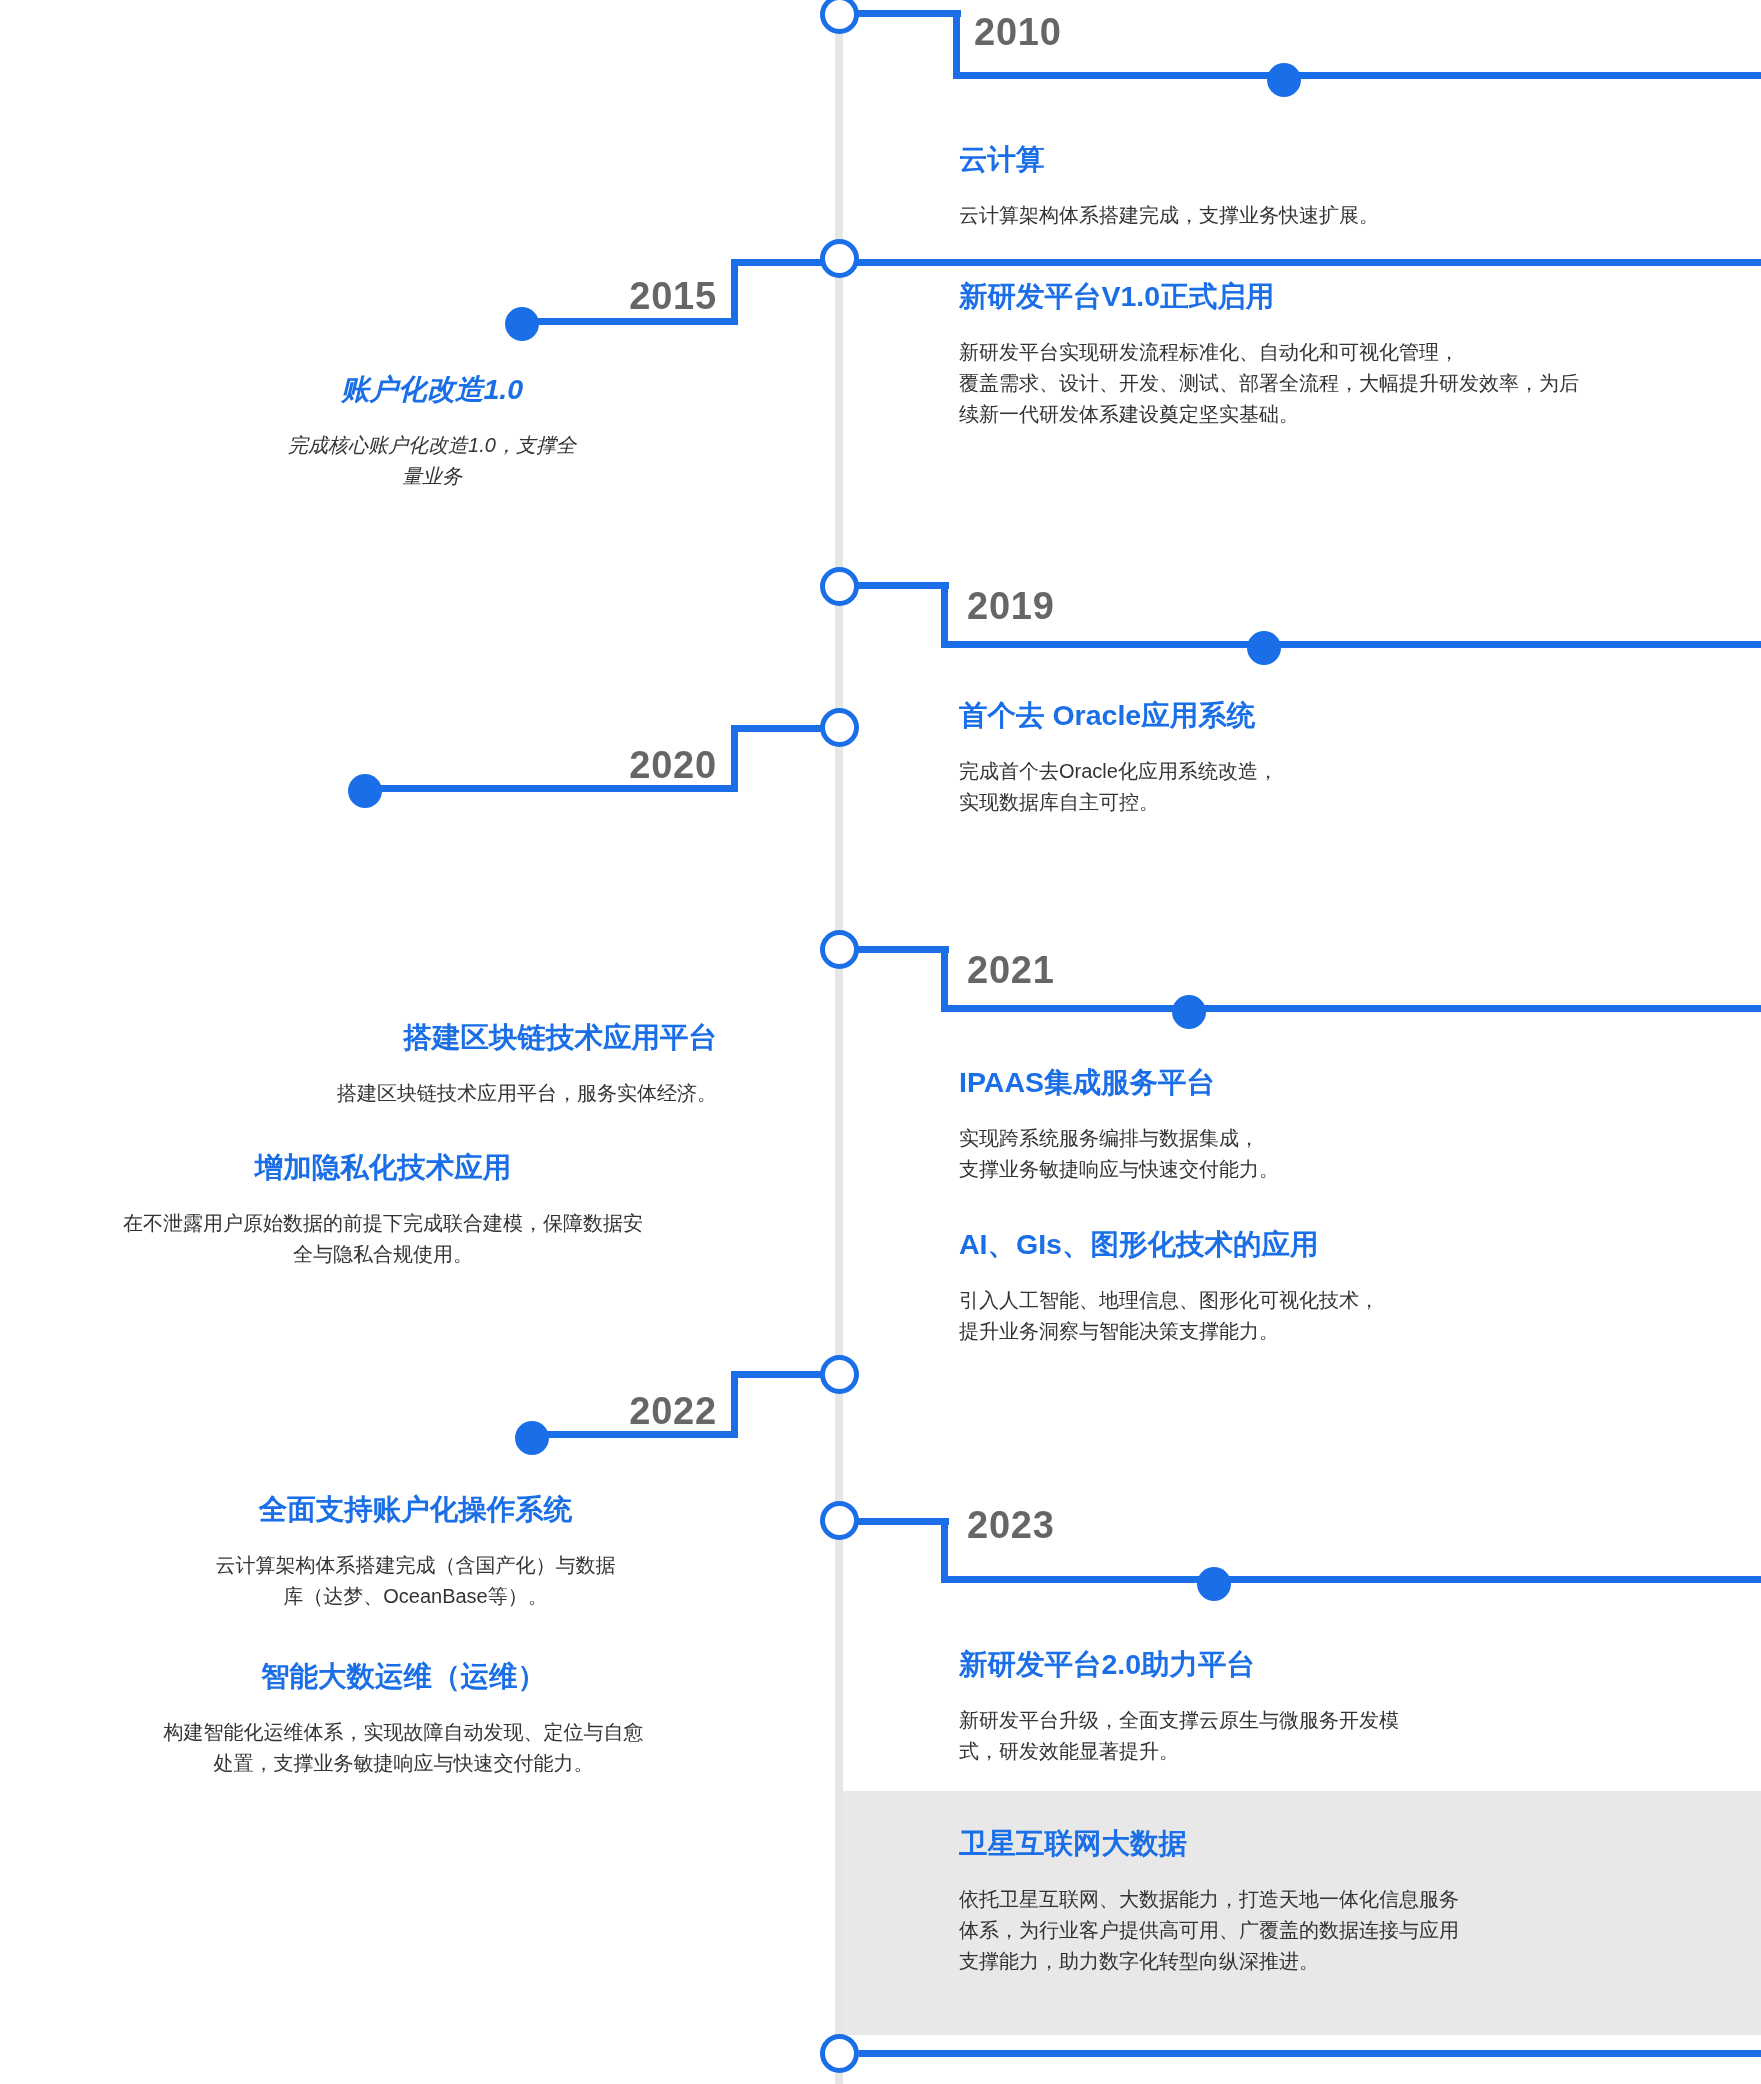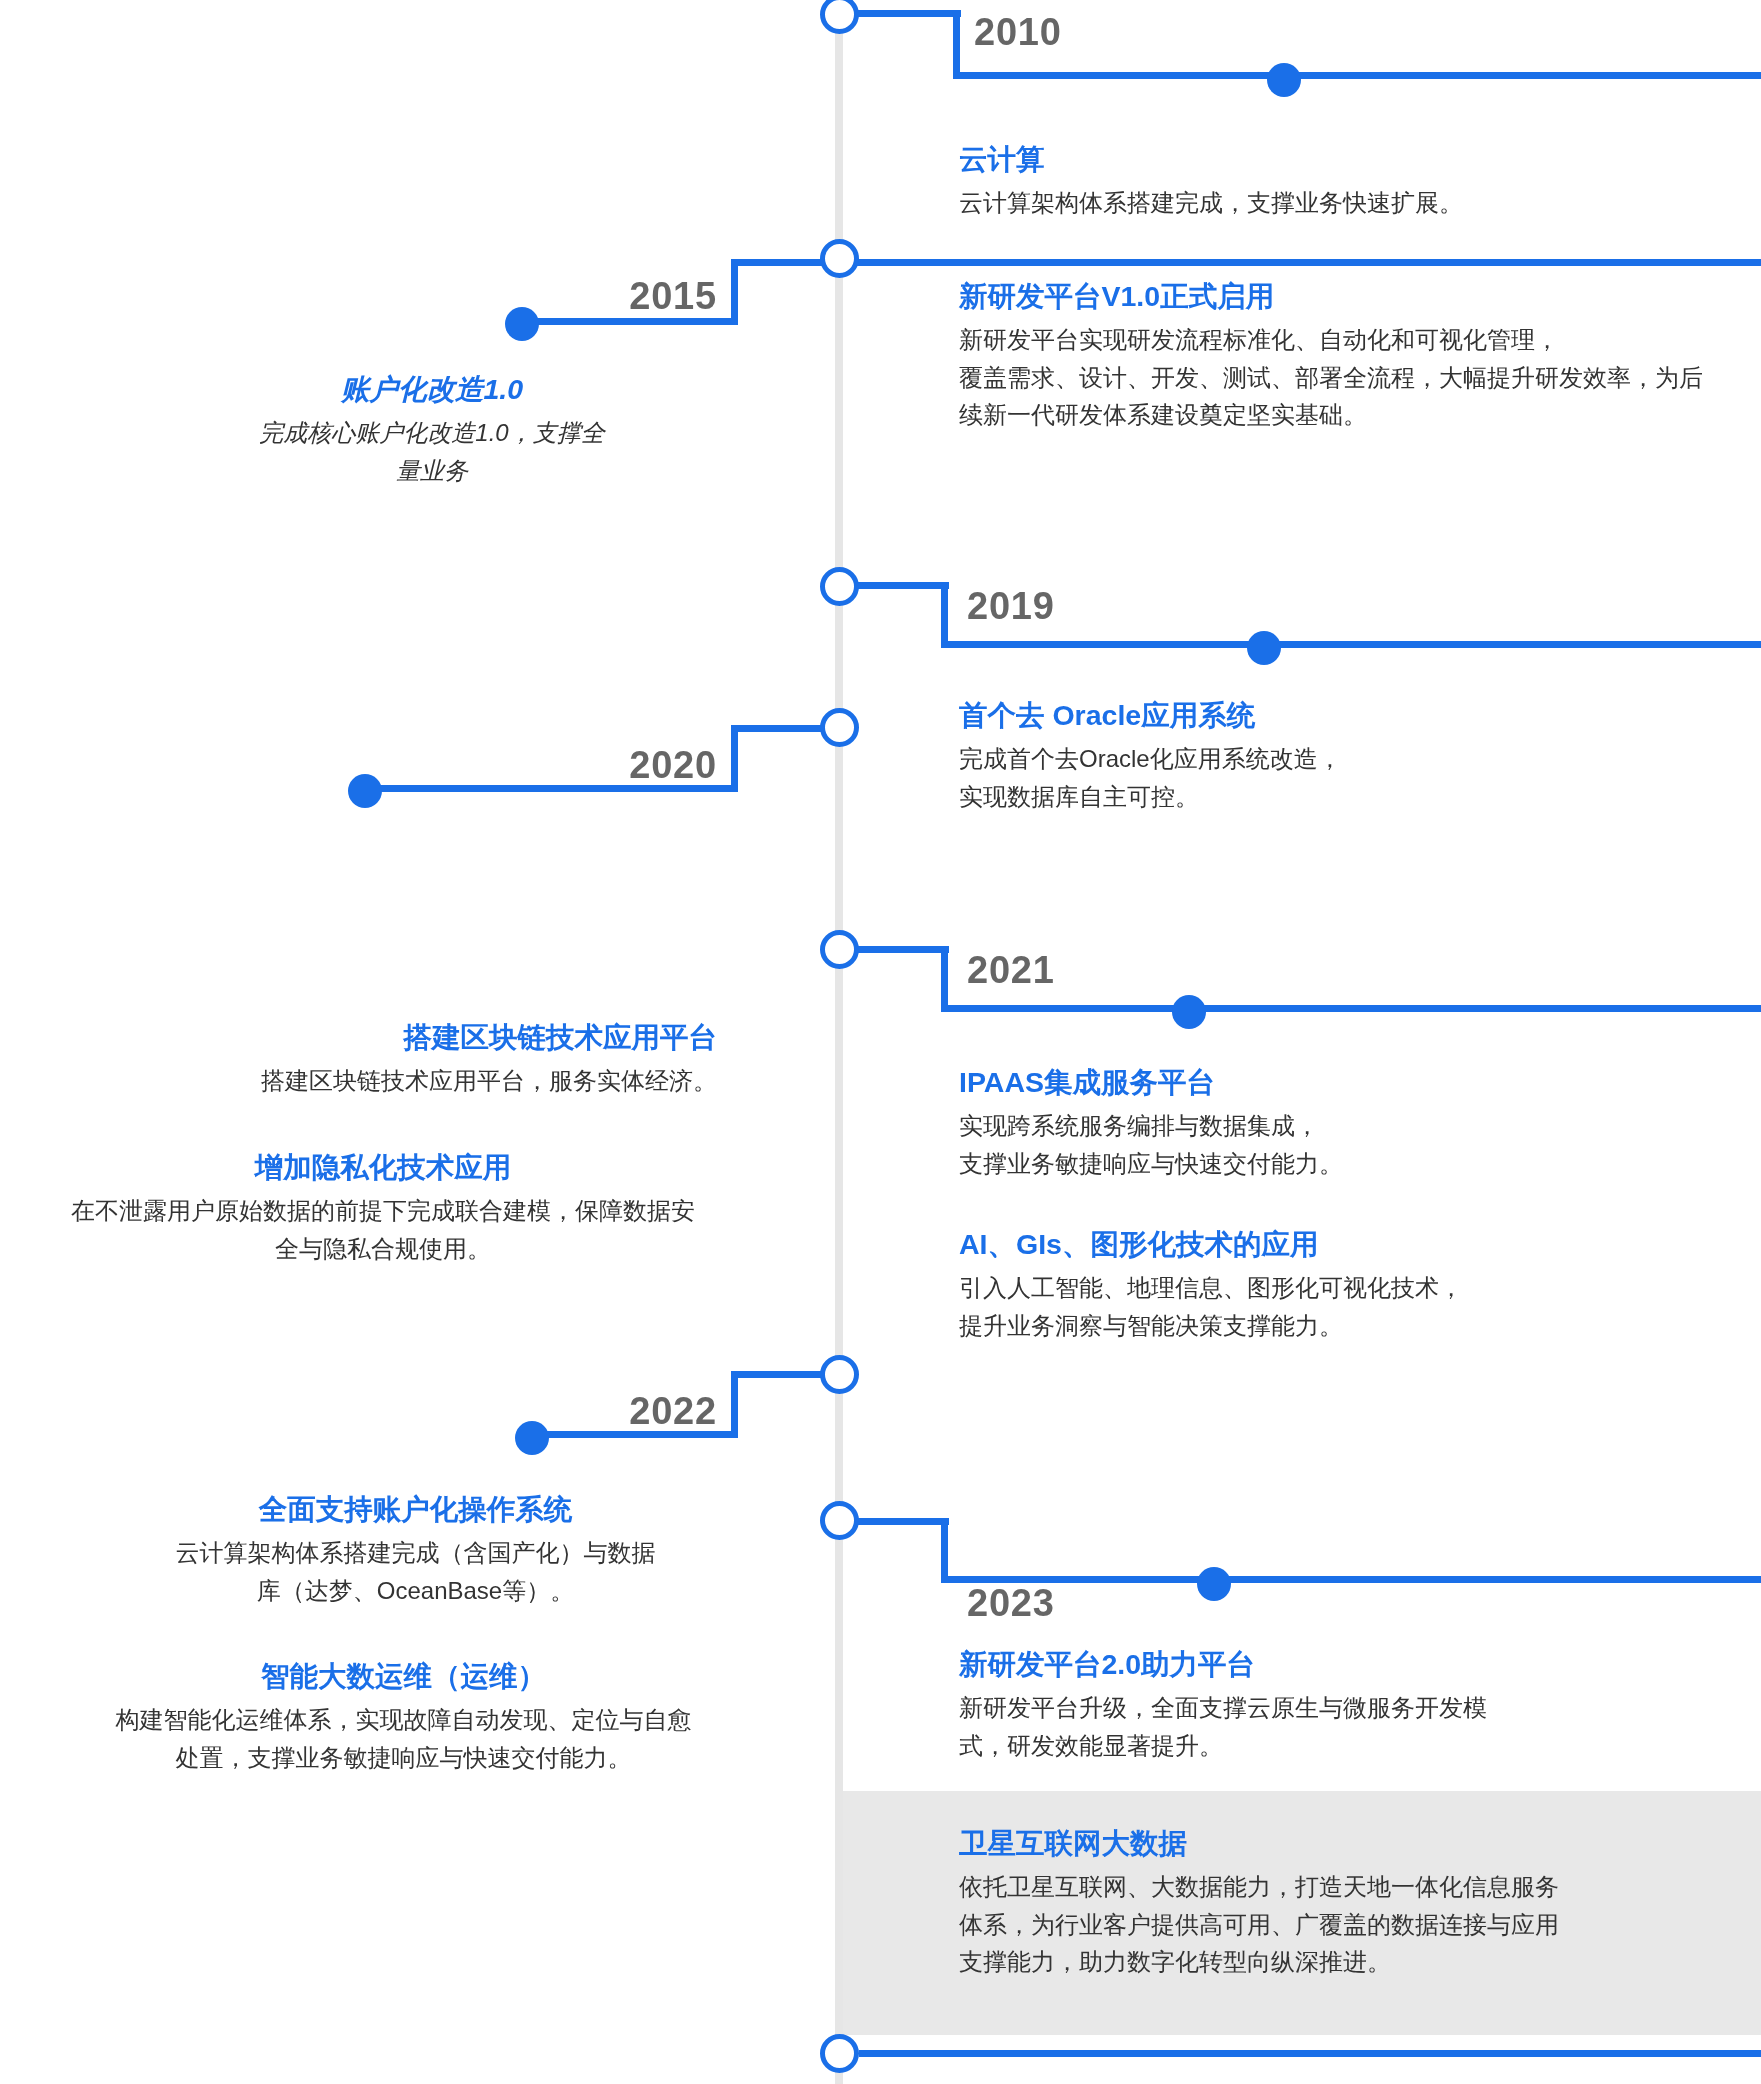--- a/index.html
+++ b/index.html
@@ -84,24 +84,24 @@
   
   .block { position: absolute; z-index: 7; }
   .block .title {
     font-size: 28.5px;
     font-weight: bold;
     color: #1a6fe8;
     line-height: 1.35;
     white-space: nowrap;
   }
   .block .desc {
-    font-size: 24px;
+    font-size: 20px;
     color: #333333;
     line-height: 1.55;
-    margin-top: 6px;
+    margin-top: 22px;
   }
   .block.right { text-align: left; }
   .block.left  { text-align: center; }
 
   .desc-l { display: block; }
 </style>
 </head>
 <body>
 
 <div id="stage">
@@ -243,21 +243,21 @@
   </div>
 
   <div class="node" style="top:1501px;"></div>
   <div class="conn">
     <div class="h" style="left:855px; top:1518px; width:94px;"></div>
     <div class="v" style="left:941px; top:1518px; height:65px;"></div>
     <div class="h" style="left:941px; top:1576px; width:269px;"></div>
   </div>
   <div class="dot" style="left:1197px; top:1567px;"></div>
   <div class="tail" style="left:1225px; top:1576px; width:537px;"></div>
-  <div class="year right" style="left:967px; top:1582px;">2023</div>
+  <div class="year right" style="left:967px; top:1504px;">2023</div>
 
   <div class="block right" style="left:959px; top:1645px; width:806px;">
     <div class="title">新研发平台2.0助力平台</div>
     <div class="desc">
       <span class="desc-l">新研发平台升级，全面支撑云原生与微服务开发模</span>
       <span class="desc-l">式，研发效能显著提升。</span>
     </div>
   </div>
   <div class="block right" style="left:959px; top:1824px; width:806px;">
     <div class="title">卫星互联网大数据</div>

